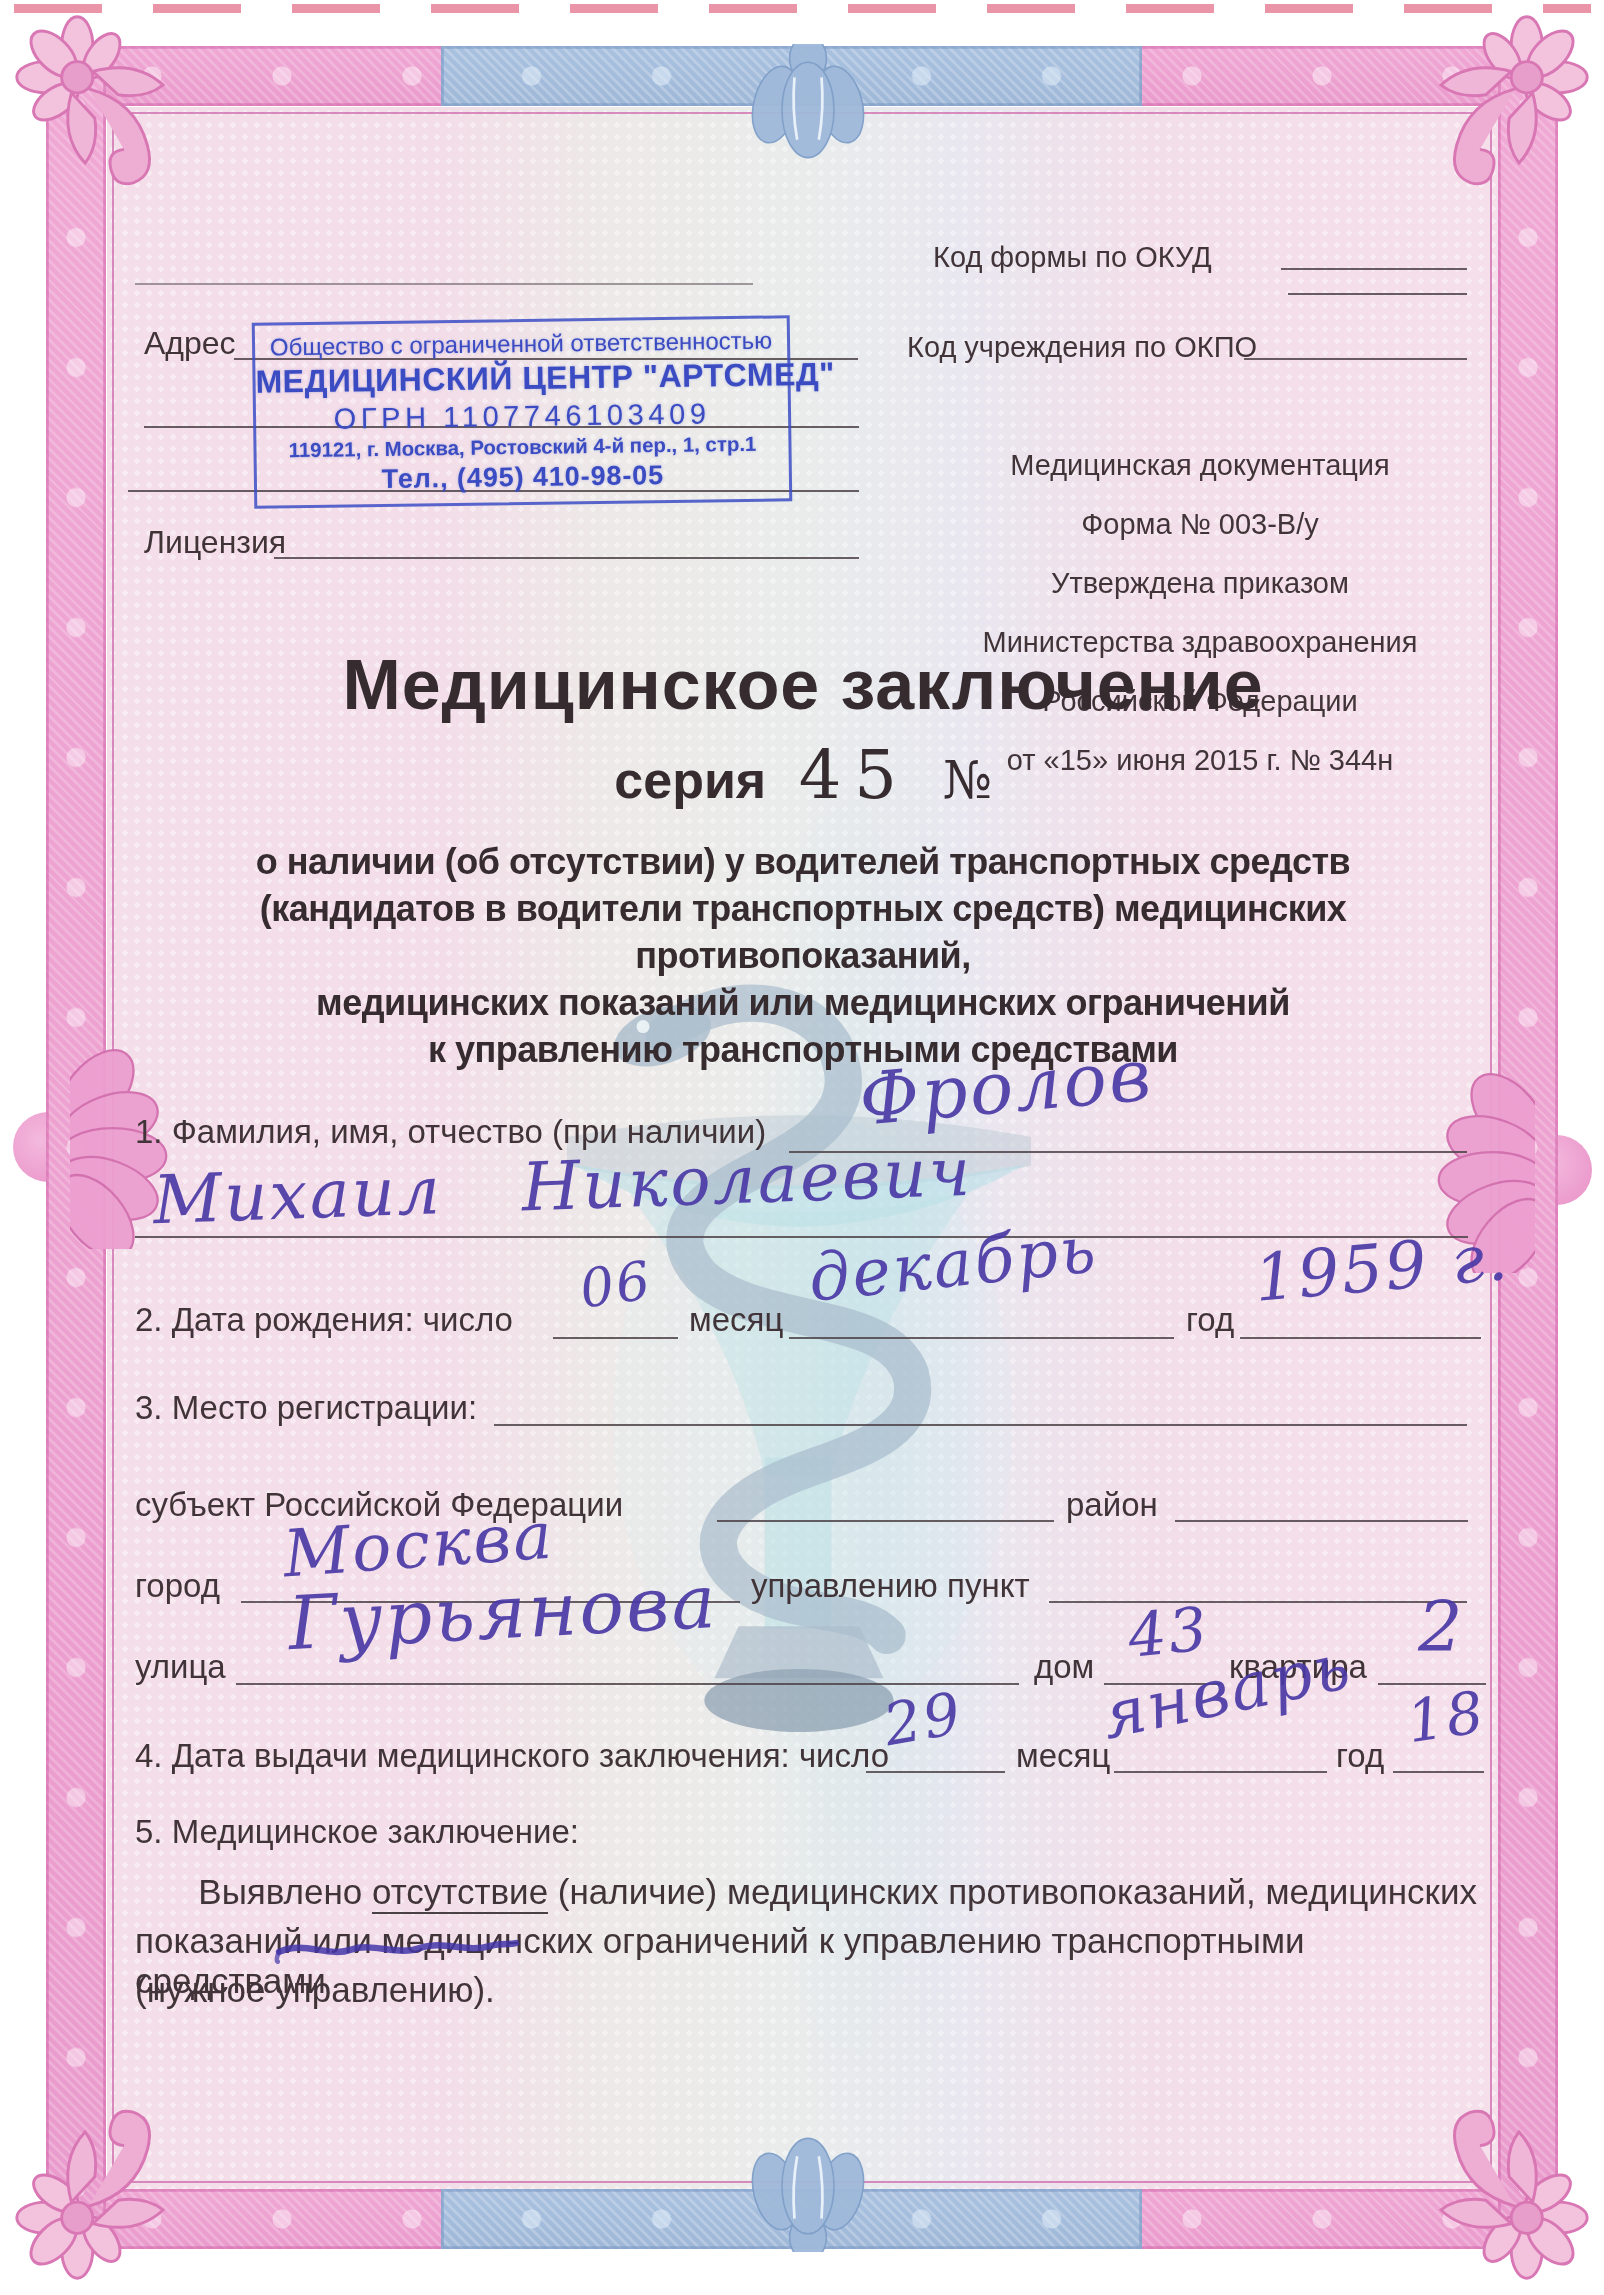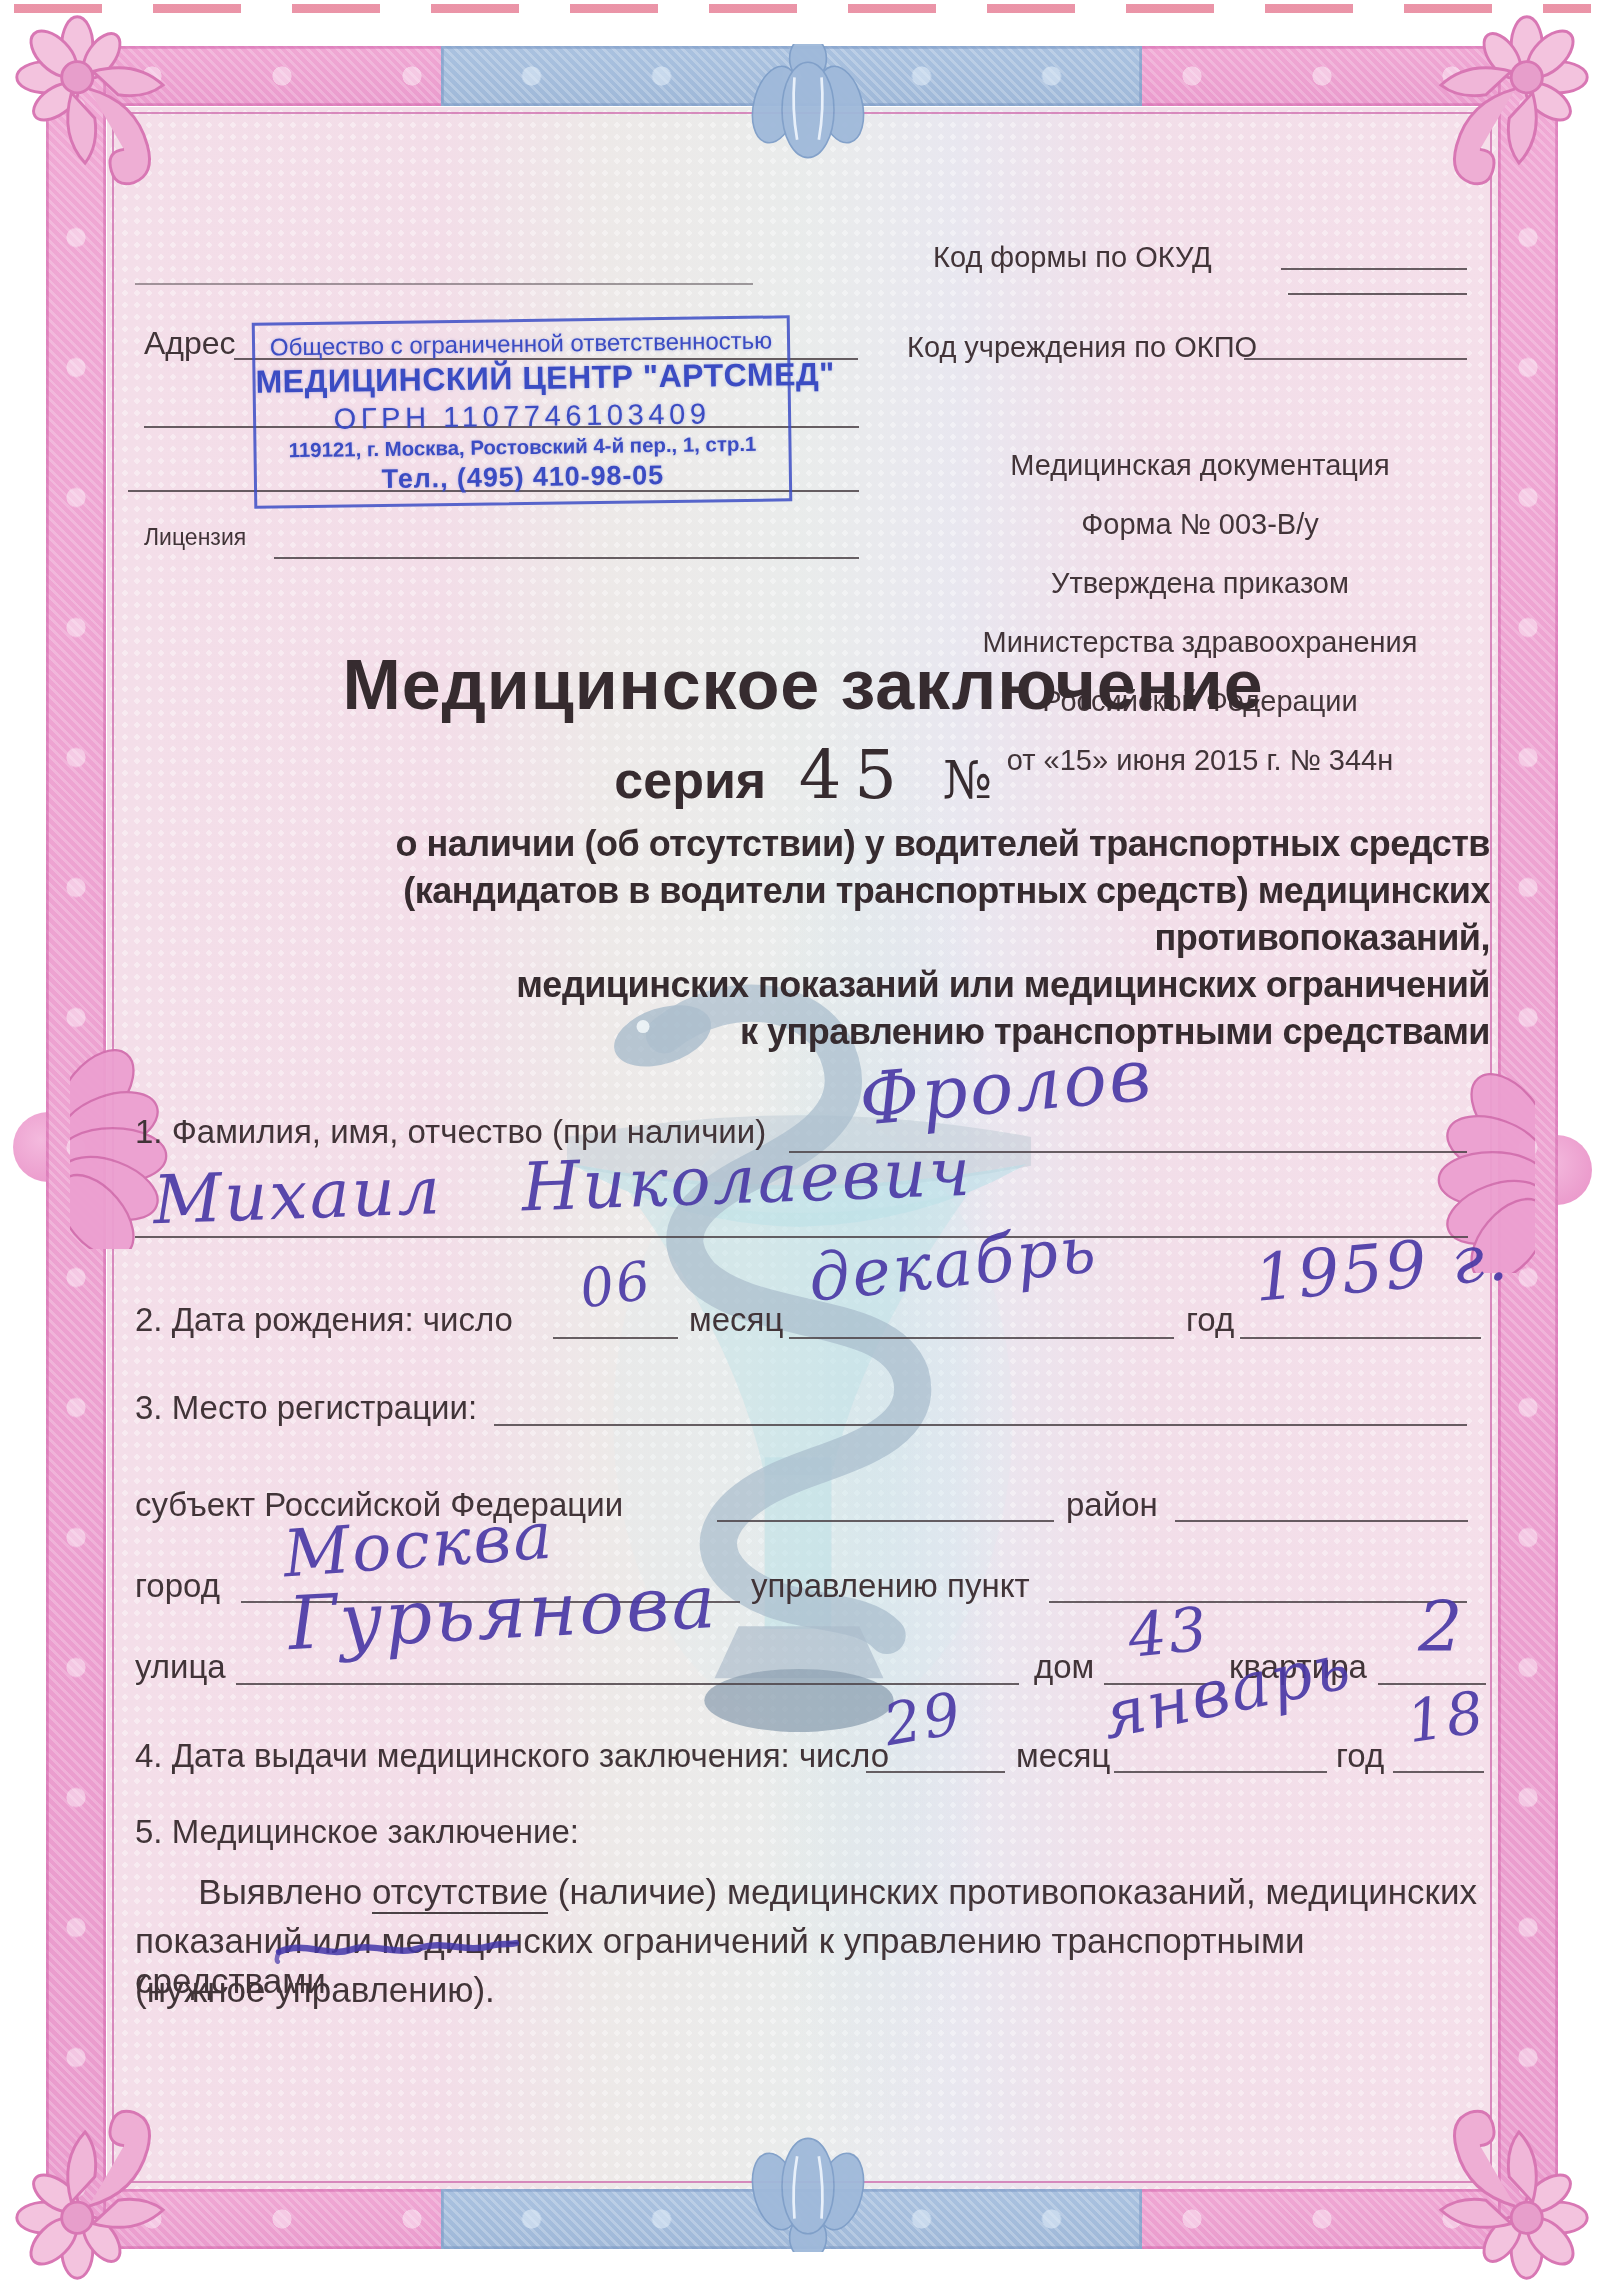--- a/index.html
+++ b/index.html
@@ -194,21 +194,21 @@
     <circle cx="97" cy="76" r="7" fill="#eaf3f8"></circle>
     <path d="M200,722 L330,722 L356,778 L174,778 Z" fill="#9fb2c4" opacity="0.7"></path>
     <ellipse cx="265" cy="802" rx="102" ry="34" fill="#7f95a9" opacity="0.8"></ellipse>
   </svg>
 
   <div class="ln faint" style="left:135px;top:283px;width:618px;"></div>
   <div class="lbl" style="left:144px;top:325px;font-size:32px;">Адрес</div>
   <div class="ln" style="left:234px;top:358px;width:624px;"></div>
   <div class="ln" style="left:144px;top:426px;width:715px;"></div>
   <div class="ln" style="left:128px;top:490px;width:731px;"></div>
-  <div class="lbl" style="left:144px;top:524px;font-size:23px;">Лицензия</div>
+  <div class="lbl" style="left:144px;top:524px;font-size:32px;">Лицензия</div>
   <div class="ln" style="left:274px;top:557px;width:585px;"></div>
 
   <div class="stamp">
     <div class="st1">Общество с ограниченной ответственностью</div>
     <div class="st2">МЕДИЦИНСКИЙ ЦЕНТР "АРТСМЕД"</div>
     <div class="st3">ОГРН 1107746103409</div>
     <div class="st4">119121, г. Москва, Ростовский 4-й пер., 1, стр.1</div>
     <div class="st5">Тел., (495) 410-98-05</div>
   </div>
 
@@ -226,21 +226,21 @@
     <div>от «15» июня 2015 г. № 344н</div>
   </div>
 
   <div class="center-block title" style="top:645px;">Медицинское заключение</div>
   <div class="center-block series-row" style="top:736px;">
     <span class="ser-lbl">серия</span>
     <span class="ser-num">45</span>
     <span class="ser-sign">№</span>
   </div>
 
-  <div class="center-block subtitle" style="top:820px;text-align:right;">
+  <div class="center-block subtitle" style="top:838px;">
     <div>о наличии (об отсутствии) у водителей транспортных средств</div>
     <div>(кандидатов в водители транспортных средств) медицинских противопоказаний,</div>
     <div>медицинских показаний или медицинских ограничений</div>
     <div>к управлению транспортными средствами</div>
   </div>
 
   <div class="lbl" style="left:135px;top:1113px;">1. Фамилия, имя, отчество (при наличии)</div>
   <div class="ln" style="left:789px;top:1151px;width:678px;"></div>
   <div class="hw" style="left:859px;top:1045px;font-size:72px;transform:rotate(-5deg);">Фролов</div>
   <div class="ln" style="left:135px;top:1236px;width:1333px;"></div>

